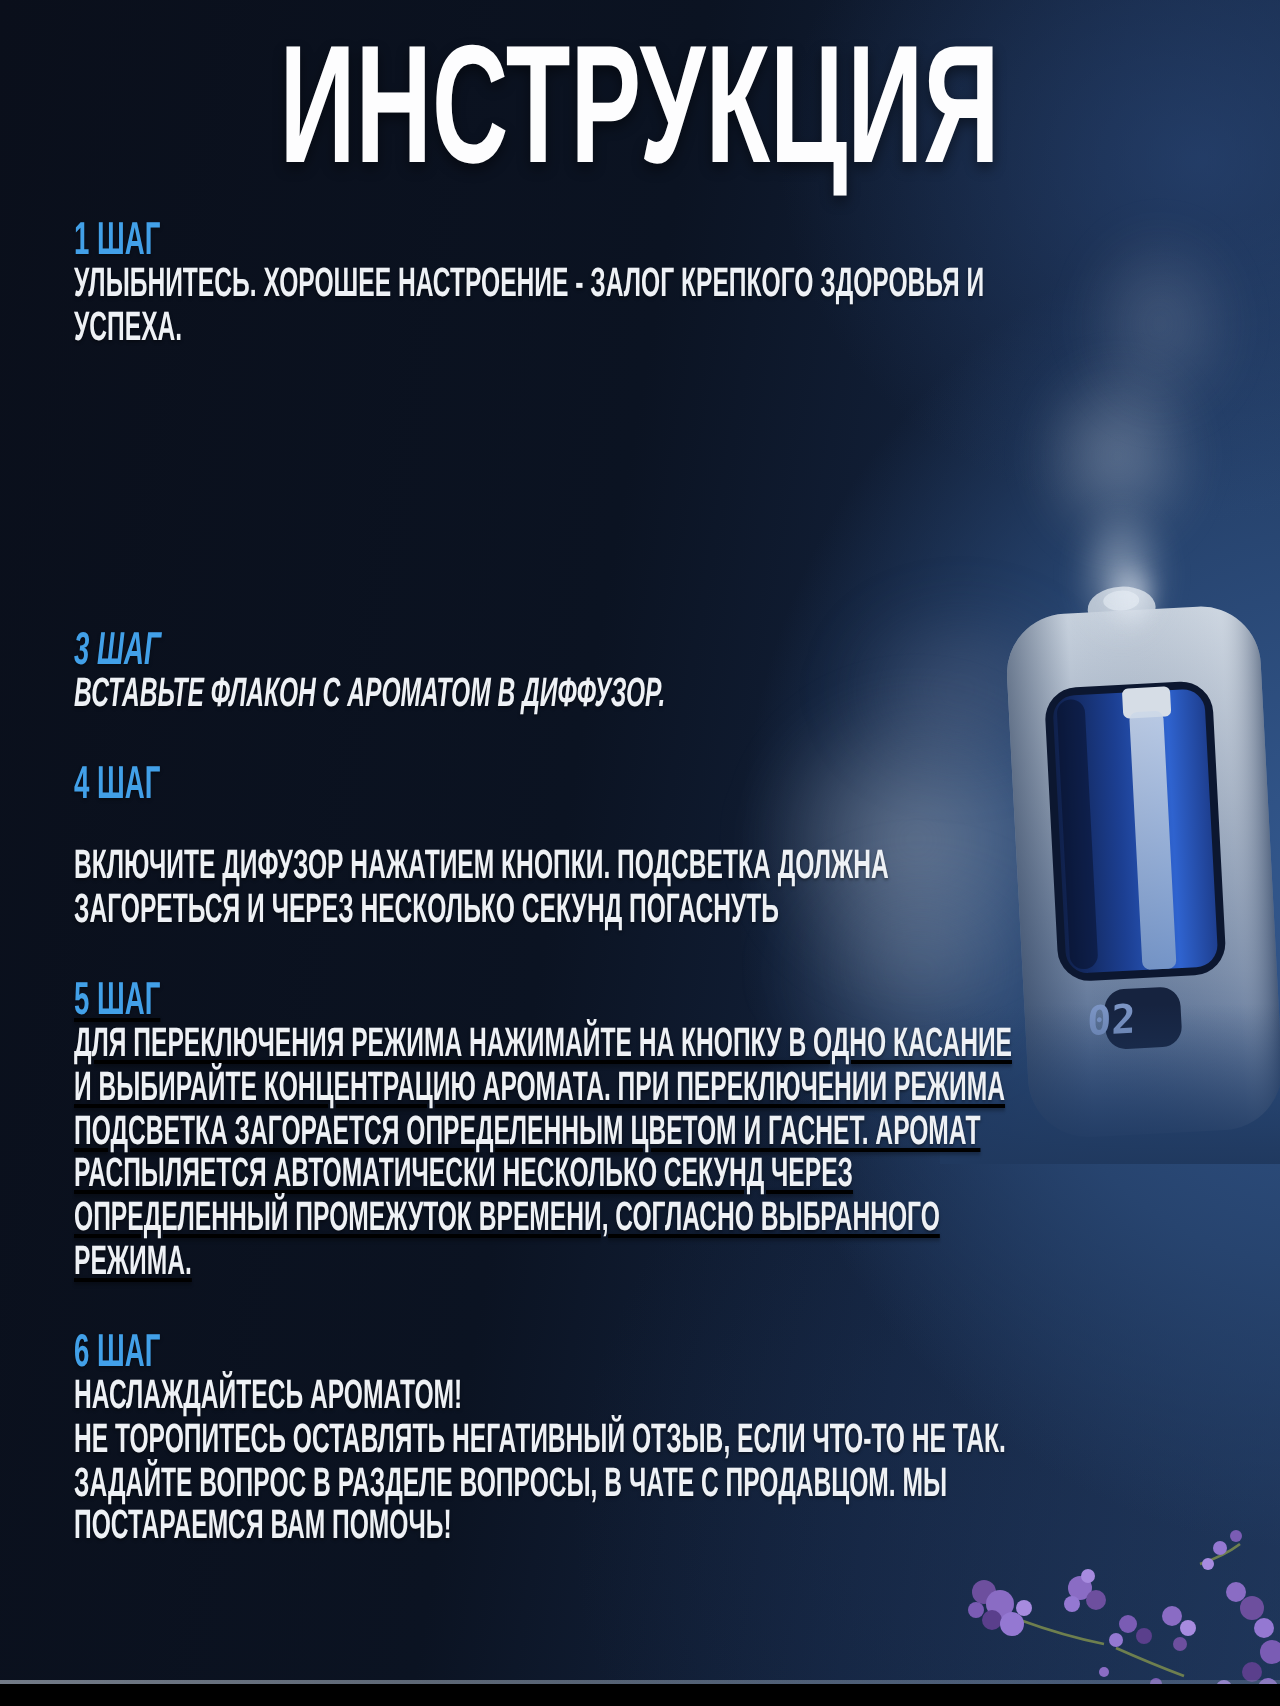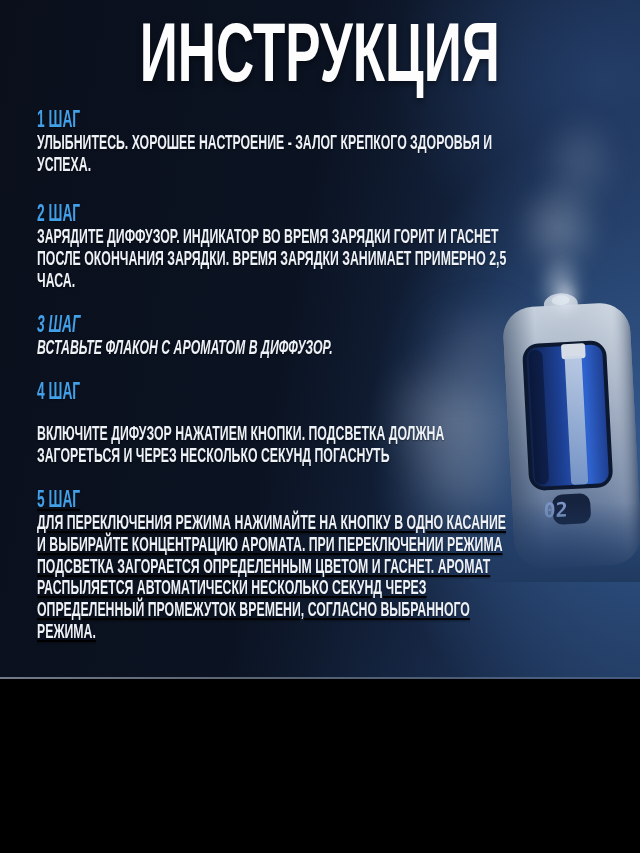--- a/index.html
+++ b/index.html
@@ -1,18 +1,18 @@
 <!DOCTYPE html>
 <html><head>
 <meta charset="utf-8">
 <style>
   html,body{margin:0;padding:0;background:#000;}
   .canvas{
     position:relative;
-    width:640px;height:679px;
+    width:640px;height:842px;
     overflow:hidden;
     font-family:"Liberation Sans",sans-serif;
     background:
       radial-gradient(ellipse 300px 260px at 600px 80px, rgba(46,78,130,.55), rgba(10,16,28,0) 70%),
       radial-gradient(ellipse 380px 430px at 665px 440px, #33588e 0%, #27446f 45%, rgba(18,31,56,0) 78%),
       radial-gradient(ellipse 520px 420px at 660px 760px, rgba(32,55,92,.55), rgba(10,16,28,0) 72%),
       linear-gradient(100deg, #0a0f1b 0%, #0b1322 45%, #142440 72%, #1d3458 100%);
   }
   .pillow{position:absolute;border-radius:50%;pointer-events:none;}
   .pillow.p1{left:378px;top:345px;width:160px;height:150px;background:radial-gradient(closest-side,rgba(215,222,232,.38),rgba(215,222,232,0));filter:blur(14px);}
@@ -150,26 +150,20 @@
   </svg>
 
   <h1 class="title"><span>ИНСТРУКЦИЯ</span></h1>
 
   <section class="step s1">
     <div class="label" style="color: rgb(66, 160, 232);">1 ШАГ</div>
     <div class="text">УЛЫБНИТЕСЬ. ХОРОШЕЕ НАСТРОЕНИЕ - ЗАЛОГ КРЕПКОГО ЗДОРОВЬЯ И
 УСПЕХА.</div>
   </section>
 
-  <section class="step s2">
-    <div class="label" style="color: rgb(66, 160, 232);">2 ШАГ</div>
-    <div class="text">ЗАРЯДИТЕ ДИФФУЗОР. ИНДИКАТОР ВО ВРЕМЯ ЗАРЯДКИ ГОРИТ И ГАСНЕТ
-ПОСЛЕ ОКОНЧАНИЯ ЗАРЯДКИ. ВРЕМЯ ЗАРЯДКИ ЗАНИМАЕТ ПРИМЕРНО 2,5
-ЧАСА.</div>
-  </section>
 
   <section class="step s3">
     <div class="label" style="color: rgb(66, 160, 232);">3 ШАГ</div>
     <div class="text">ВСТАВЬТЕ ФЛАКОН С АРОМАТОМ В ДИФФУЗОР.</div>
   </section>
 
   <section class="step s4 gap-lg">
     <div class="label" style="color: rgb(66, 160, 232);">4 ШАГ</div>
     <div class="text">ВКЛЮЧИТЕ ДИФУЗОР НАЖАТИЕМ КНОПКИ. ПОДСВЕТКА ДОЛЖНА
 ЗАГОРЕТЬСЯ И ЧЕРЕЗ НЕСКОЛЬКО СЕКУНД ПОГАСНУТЬ</div>
@@ -178,15 +172,22 @@
   <section class="step s5">
     <div class="label" style="color: rgb(66, 160, 232);">5 ШАГ</div>
     <div class="text">ДЛЯ ПЕРЕКЛЮЧЕНИЯ РЕЖИМА НАЖИМАЙТЕ НА КНОПКУ В ОДНО КАСАНИЕ
 И ВЫБИРАЙТЕ КОНЦЕНТРАЦИЮ АРОМАТА. ПРИ ПЕРЕКЛЮЧЕНИИ РЕЖИМА
 ПОДСВЕТКА ЗАГОРАЕТСЯ ОПРЕДЕЛЕННЫМ ЦВЕТОМ И ГАСНЕТ. АРОМАТ
 РАСПЫЛЯЕТСЯ АВТОМАТИЧЕСКИ НЕСКОЛЬКО СЕКУНД ЧЕРЕЗ
 ОПРЕДЕЛЕННЫЙ ПРОМЕЖУТОК ВРЕМЕНИ, СОГЛАСНО ВЫБРАННОГО
 РЕЖИМА.</div>
   </section>
 
+  <section class="step s6">
+    <div class="label" style="color: rgb(66, 160, 232);">6 ШАГ</div>
+    <div class="text">НАСЛАЖДАЙТЕСЬ АРОМАТОМ!
+НЕ ТОРОПИТЕСЬ ОСТАВЛЯТЬ НЕГАТИВНЫЙ ОТЗЫВ, ЕСЛИ ЧТО-ТО НЕ ТАК.
+ЗАДАЙТЕ ВОПРОС В РАЗДЕЛЕ ВОПРОСЫ, В ЧАТЕ С ПРОДАВЦОМ. МЫ
+ПОСТАРАЕМСЯ ВАМ ПОМОЧЬ!</div>
+  </section>
 
   <div class="bottom-line"></div>
 </div>
 
 </body></html>

